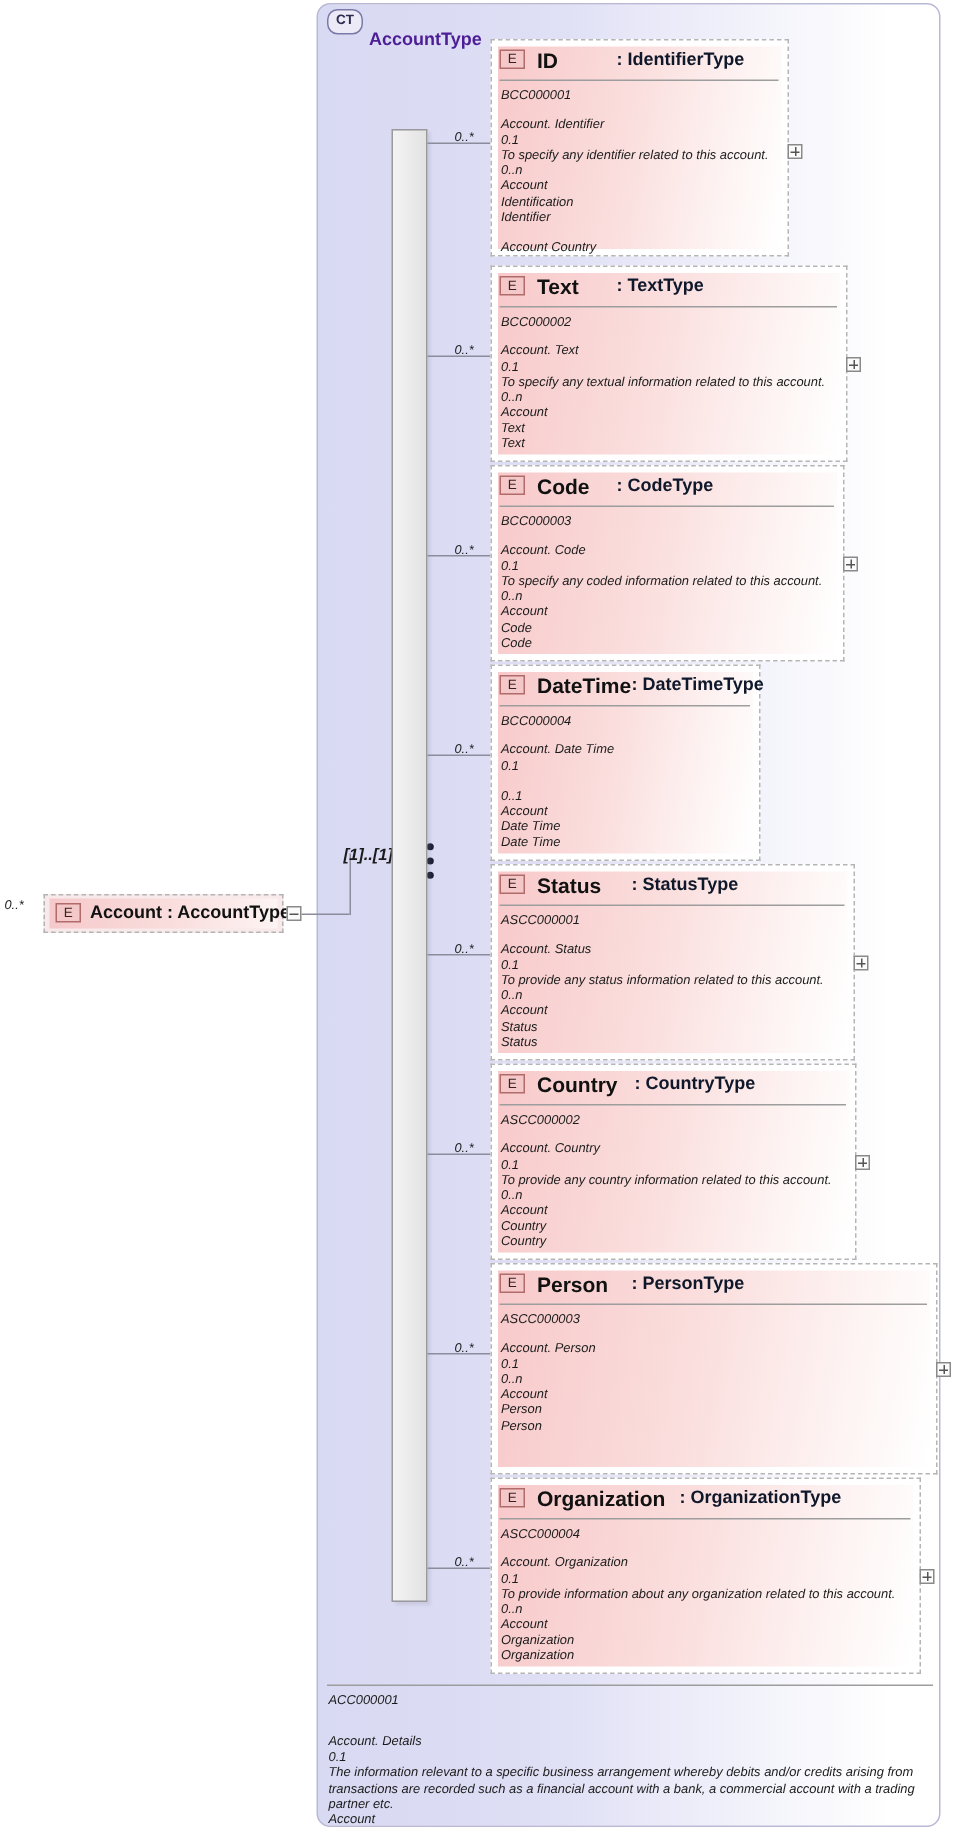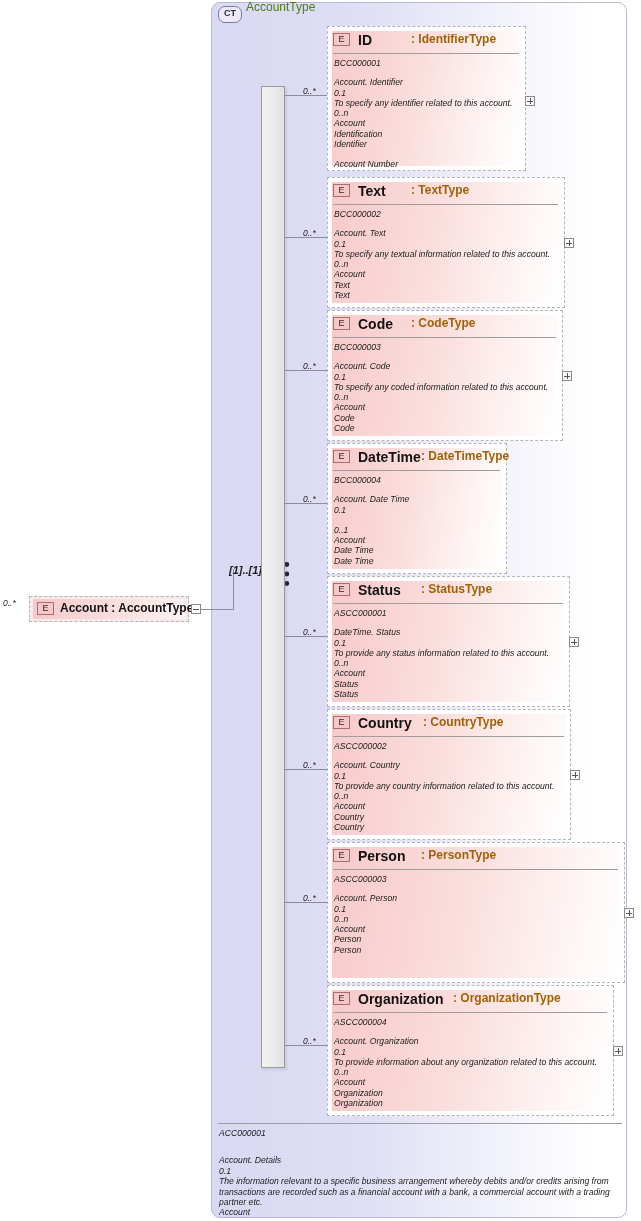--- a/index.html
+++ b/index.html
@@ -27,22 +27,22 @@
     position:absolute;left:218px;top:6px;
     width:22px;height:15px;
     border:1px solid #7a7aa8;
     border-radius:7px;
     background:#eceaf7;
     font-size:9px;line-height:13px;text-align:center;
     color:#2b2b4d;font-weight:bold;
     letter-spacing:0px;
   }
   .ct-title{
-    position:absolute;left:246px;top:0;
-    font-size:12px;font-weight:normal;color:#4d7c0f;
+    position:absolute;left:246px;top:19px;
+    font-size:12px;font-weight:bold;color:#4c1d95;
     white-space:nowrap;
   }
 
   
   .acct-outer{
     position:absolute;left:29px;top:596px;
     width:160px;height:26px;
     background:#f8e9ea;
     border:1px dashed #b4b4b4;
     box-sizing:border-box;
@@ -126,21 +126,21 @@
   .el-head{
     position:absolute;left:0;right:0;top:0;height:25px;
   }
   .el-head .e-badge{left:5px;top:6px;}
   .el-name{
     position:absolute;top:5px;
     font-size:14px;font-weight:bold;color:#111;white-space:nowrap;
   }
   .el-type{
     position:absolute;top:5px;
-    font-size:12px;font-weight:bold;color:#a16207;white-space:nowrap;
+    font-size:12px;font-weight:bold;color:#0f172a;white-space:nowrap;
   }
   .hr{
     position:absolute;left:5px;right:6px;top:26px;height:1px;background:#9d9d9d;
   }
   .el-body{
     position:absolute;left:6px;top:31px;right:6px;
     font-size:8.6px;font-style:italic;color:#1b1b1b;
     line-height:10.3px;
   }
   .el-body .code{margin-bottom:9px;}
@@ -220,21 +220,21 @@
     <div class="el-body">
       <div class="code">BCC000001</div>
       <div class="ln">Account. Identifier</div>
       <div class="ln">0.1</div>
       <div class="ln">To specify any identifier related to this account.</div>
       <div class="ln">0..n</div>
       <div class="ln">Account</div>
       <div class="ln">Identification</div>
       <div class="ln">Identifier</div>
       <div class="ln" style="height:10px;"></div>
-      <div class="ln">Account Number</div>
+      <div class="ln">Account Country</div>
     </div>
   </div>
   <div class="plus-box" style="left:525px;top:96px;"></div>
 
   <div class="el-line" style="left:285px;top:237px;width:42px;"></div>
   <div class="el-card" style="left:303px;top:228px;">0..*</div>
   <div class="el" style="left:327px;top:177px;width:238px;height:131px;">
     <div class="el-inner"></div>
     <div class="el-head">
       <div class="e-badge">E</div>
@@ -305,21 +305,21 @@
   <div class="el" style="left:327px;top:576px;width:243px;height:131px;">
     <div class="el-inner"></div>
     <div class="el-head">
       <div class="e-badge">E</div>
       <div class="el-name" style="left:30px;">Status</div>
       <div class="el-type" style="left:93px;">: StatusType</div>
     </div>
     <div class="hr"></div>
     <div class="el-body">
       <div class="code">ASCC000001</div>
-      <div class="ln">DateTime. Status</div>
+      <div class="ln">Account. Status</div>
       <div class="ln">0.1</div>
       <div class="ln">To provide any status information related to this account.</div>
       <div class="ln">0..n</div>
       <div class="ln">Account</div>
       <div class="ln">Status</div>
       <div class="ln">Status</div>
     </div>
   </div>
   <div class="plus-box" style="left:569px;top:637px;"></div>
 

